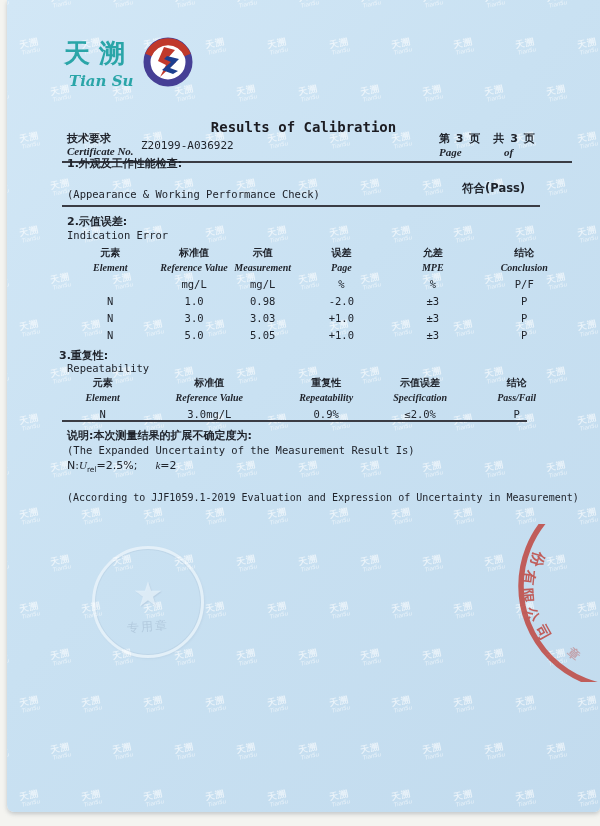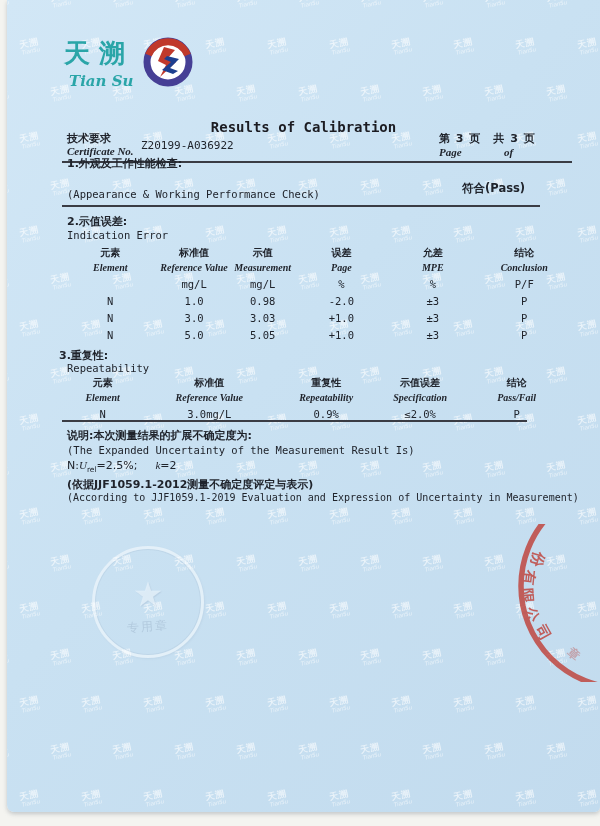--- a/index.html
+++ b/index.html
@@ -938,21 +938,20 @@
     </div>
   </div>
 
   <div class="abs rule rule3"></div>
 
   <div class="abs cn n1">说明:本次测量结果的扩展不确定度为:</div>
   <div class="abs mono n2">(The Expanded Uncertainty of the Measurement Result Is)</div>
   <div class="abs n3">
     <span>N:</span><span class="sym">U</span><sub>rel</sub><span>=2.5%;</span><span class="gap"></span><span class="sym">k</span><span>=2</span>
   </div>
-  <div class="abs cn n4">(依据JJF1059.1-2012测量不确定度评定与表示)</div>
   <div class="abs mono n5">(According to JJF1059.1-2019 Evaluation and Expression of Uncertainty in Measurement)</div>
 
   <div class="abs emboss">
     <div class="star">★</div>
     <div class="etext">专用章</div>
   </div>
 
   <svg class="abs red-stamp" viewBox="0 0 112 158">
     <g opacity="0.78">
       <circle cx="128" cy="62" r="102" fill="none" stroke="#bf3a31" stroke-width="5.5"></circle>

